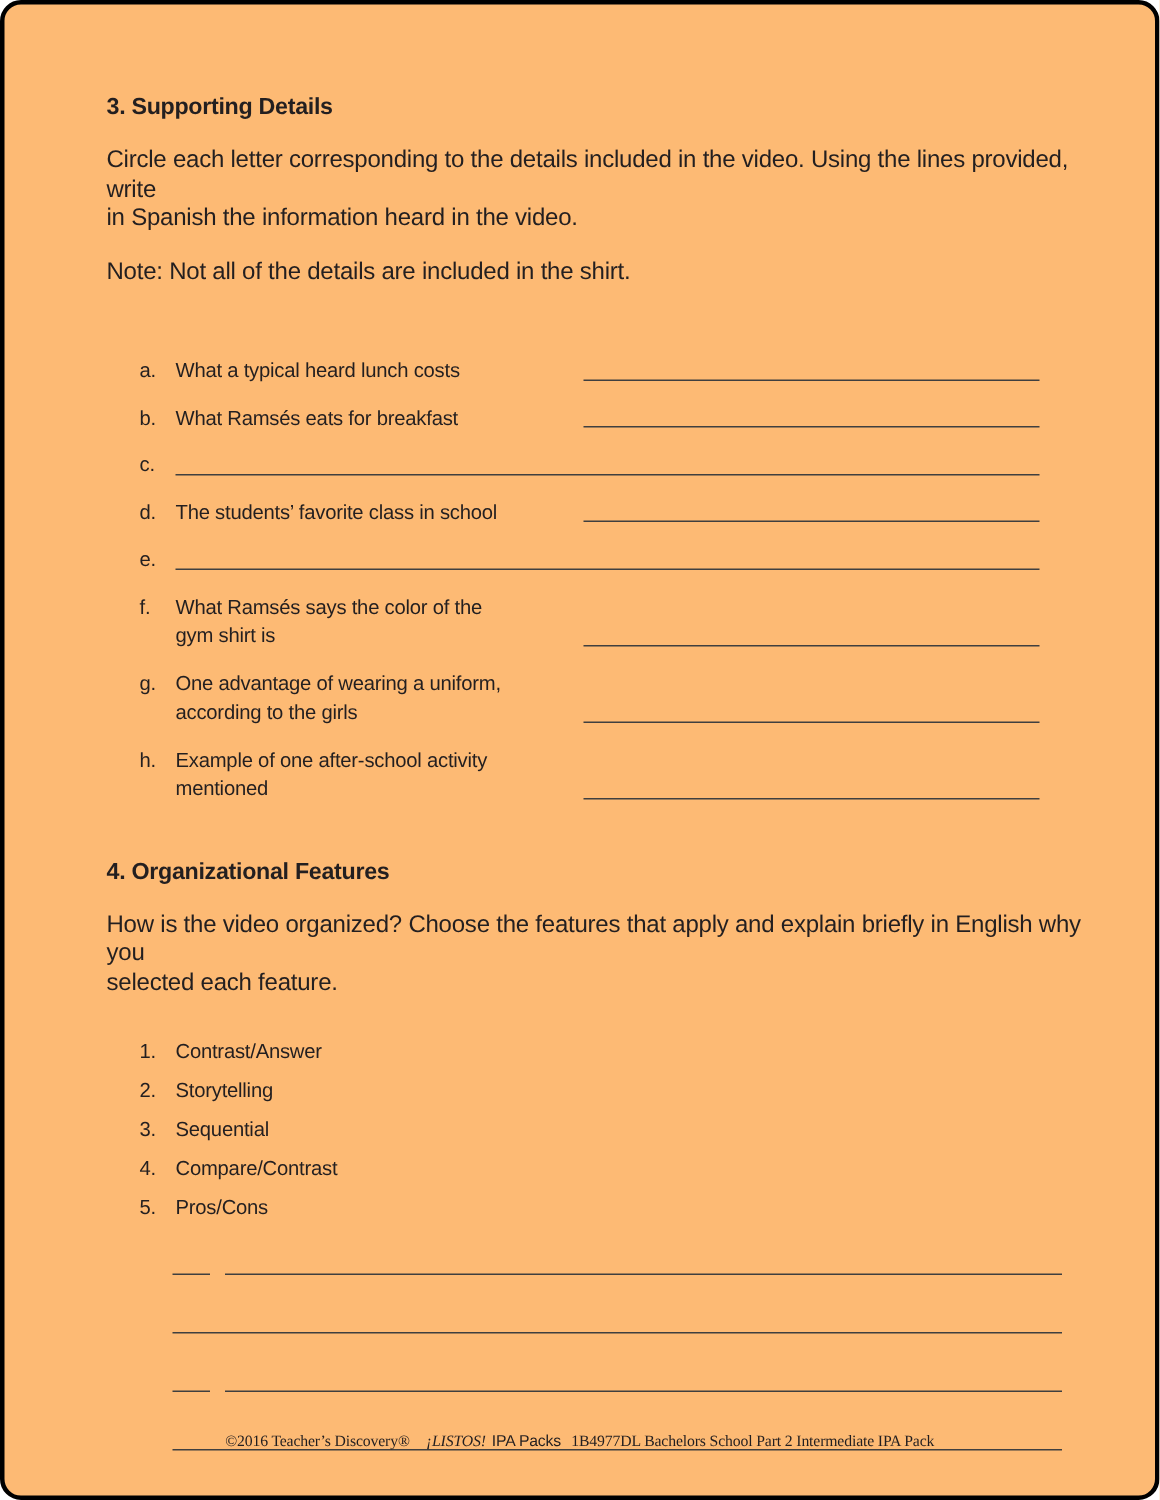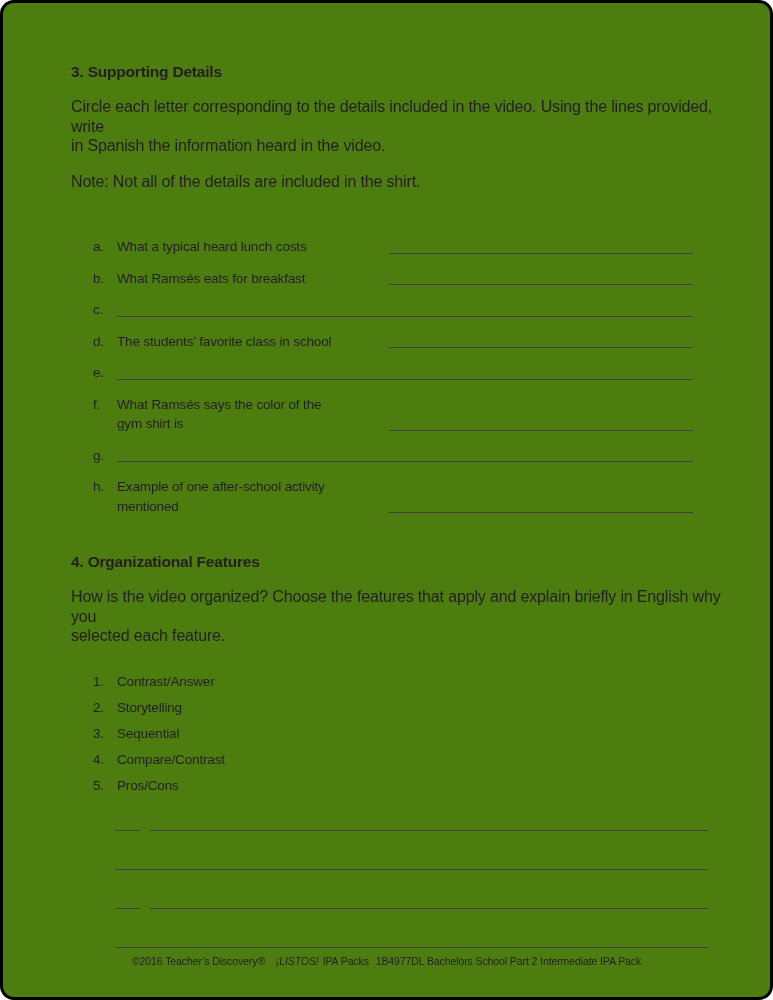--- a/index.html
+++ b/index.html
@@ -1,20 +1,20 @@
 <!DOCTYPE html>
 <html><head>
 <meta charset="utf-8">
 <style>
   html,body { margin:0; padding:0; background:#ffffff; }
   .page {
     position:relative;
     width:773px; height:1000px;
     box-sizing:border-box;
-    background:#4d7c0f;
+    background:#fdba74;
     border:3px solid #000000;
     border-radius:14px;
     overflow:hidden;
     font-family:"Liberation Sans", sans-serif;
     color:#231f20;
   }
   .content { padding:60px 45px 0 68px; }
 
   .sec-heading {
     margin:0;
@@ -57,21 +57,21 @@
   .ans-row .full { flex:1; height:12px; border-bottom:1.5px solid #3f3f3f; }
 
   .footer {
     position:absolute;
     left:0; right:0; bottom:30px;
     text-align:center;
     font-size:10.5px;
     letter-spacing:-0.1px;
     color:#231f20;
   }
-  .footer .seg { margin:0 4px; }
+  .footer .seg { margin:0 4px;font-family:Liberation Serif, serif; }
   .footer .brand { font-style:italic;text-align:center; }
 </style>
 </head>
 <body>
 
 <div class="page">
   <div class="content">
 
     <h3 class="sec-heading">3. Supporting Details</h3>
     <p class="para">Circle each letter corresponding to the details included in the video. Using the lines provided, write
@@ -103,20 +103,22 @@
         <span class="blank"></span>
       </div>
       <div class="item">
         <span class="letter">f.</span>
         <span class="text">What Ramsés says the color of the
 gym shirt is</span>
         <span class="blank"></span>
       </div>
       <div class="item">
         <span class="letter">g.</span>
+        <span class="text">One advantage of wearing a uniform,
+according to the girls</span>
         <span class="blank"></span>
       </div>
       <div class="item">
         <span class="letter">h.</span>
         <span class="text">Example of one after-school activity
 mentioned</span>
         <span class="blank"></span>
       </div>
     </div>
 

